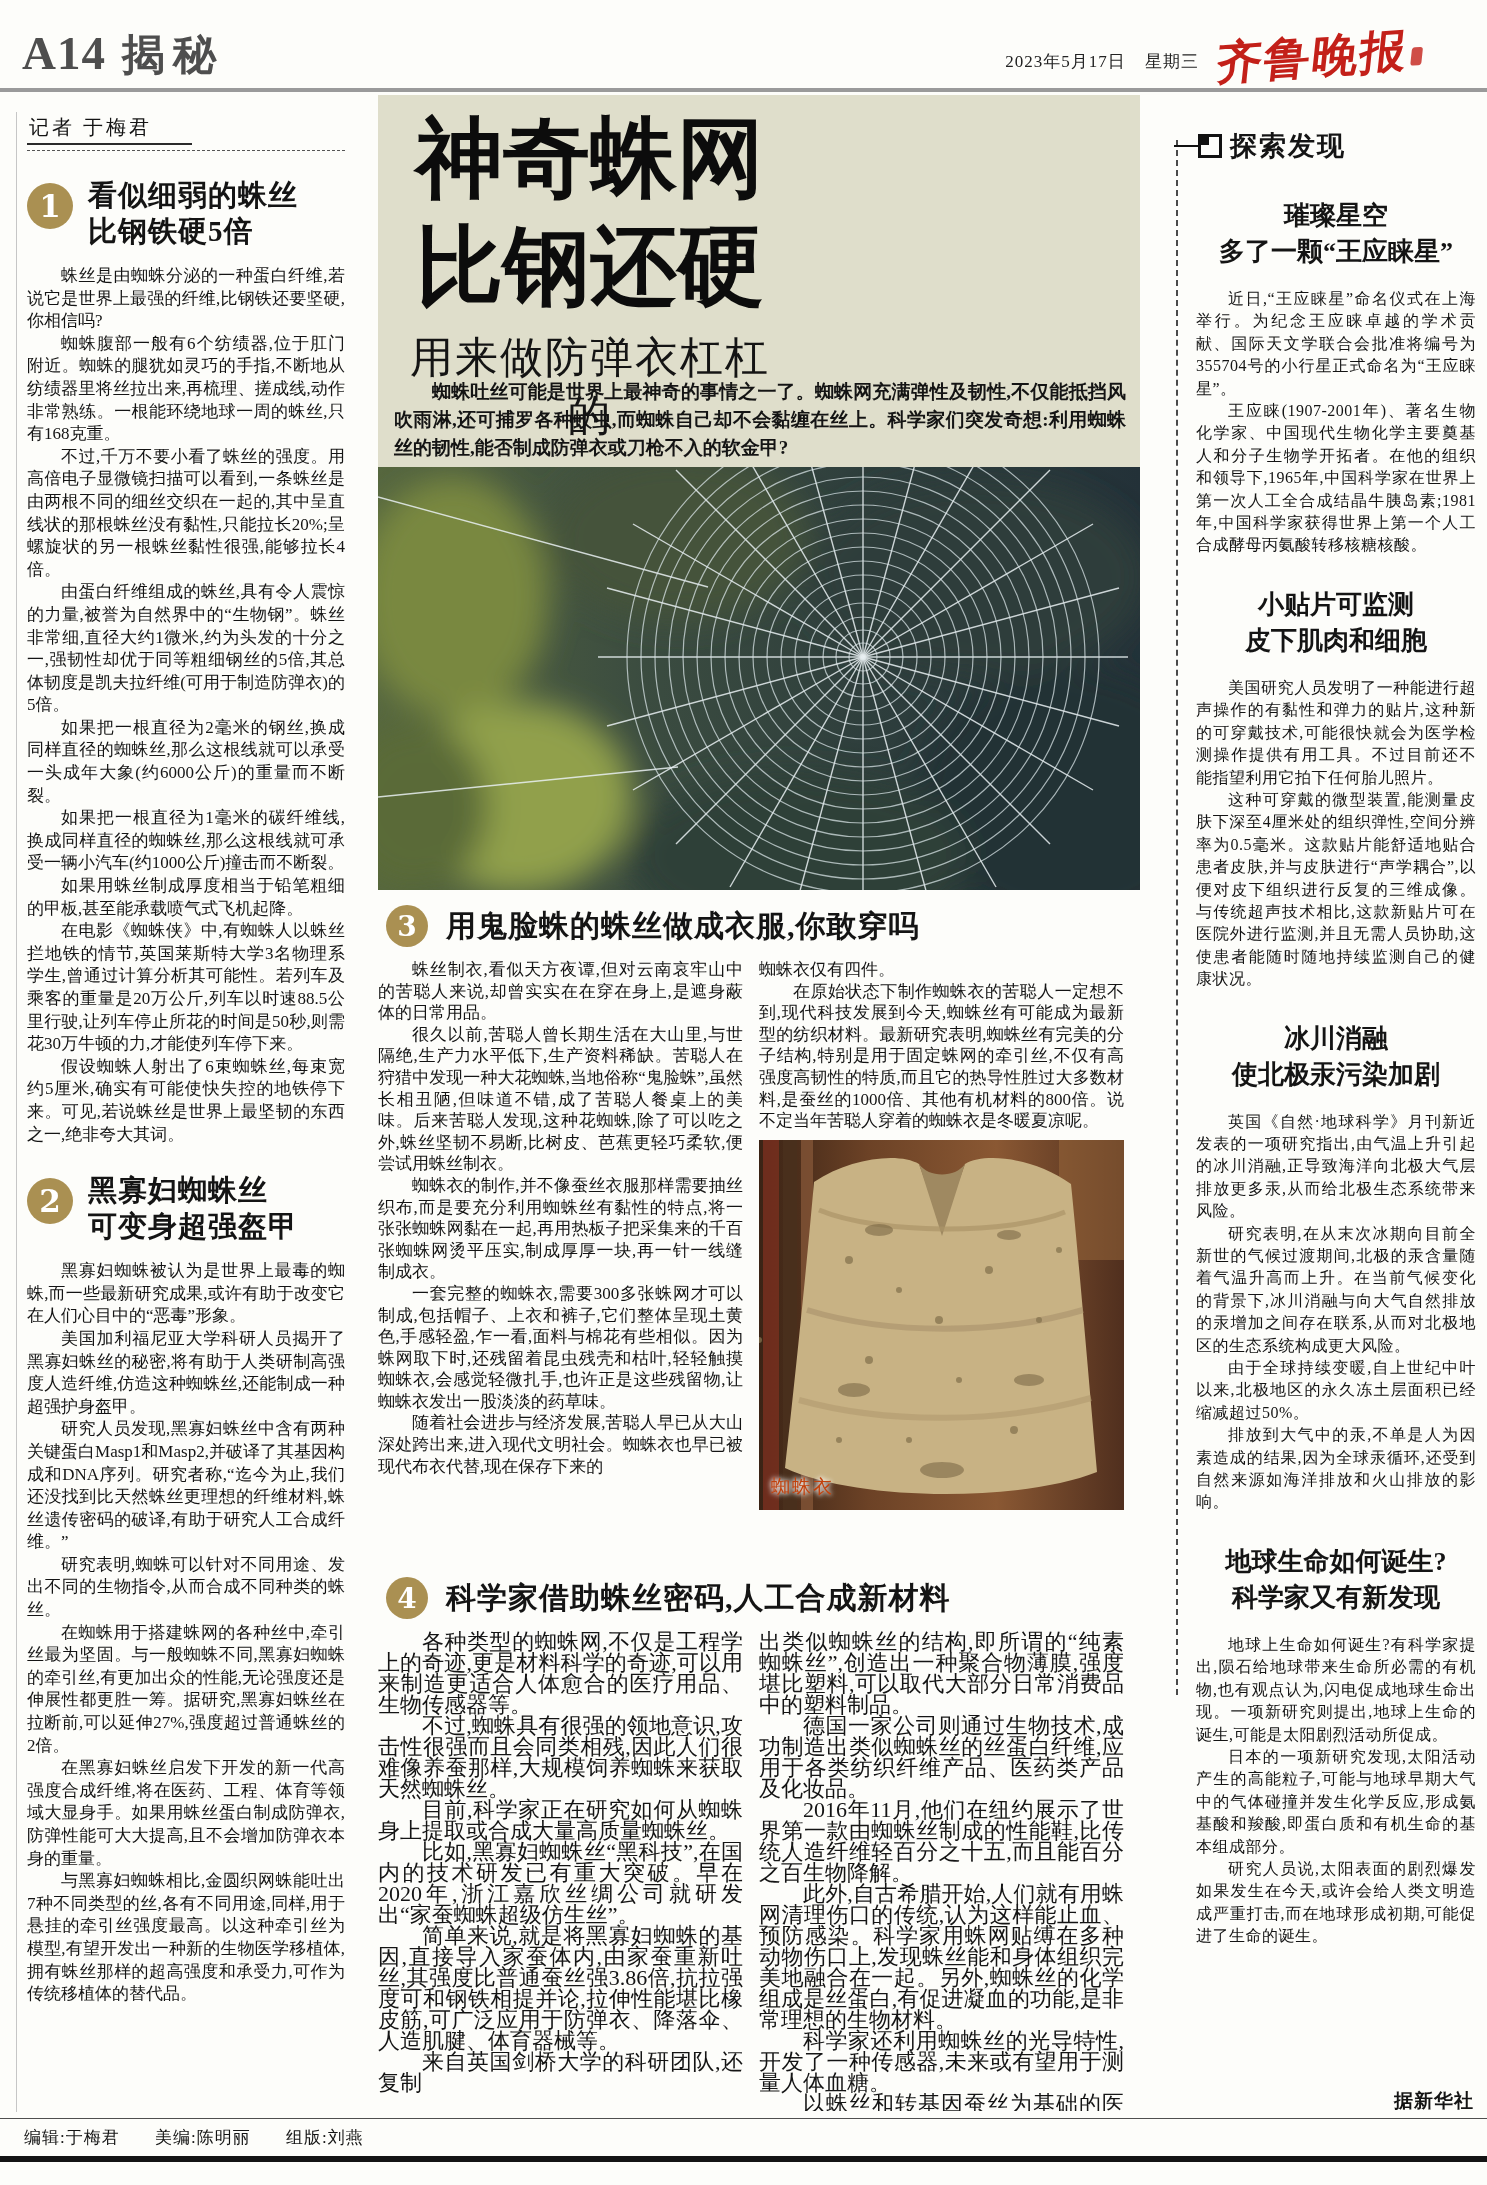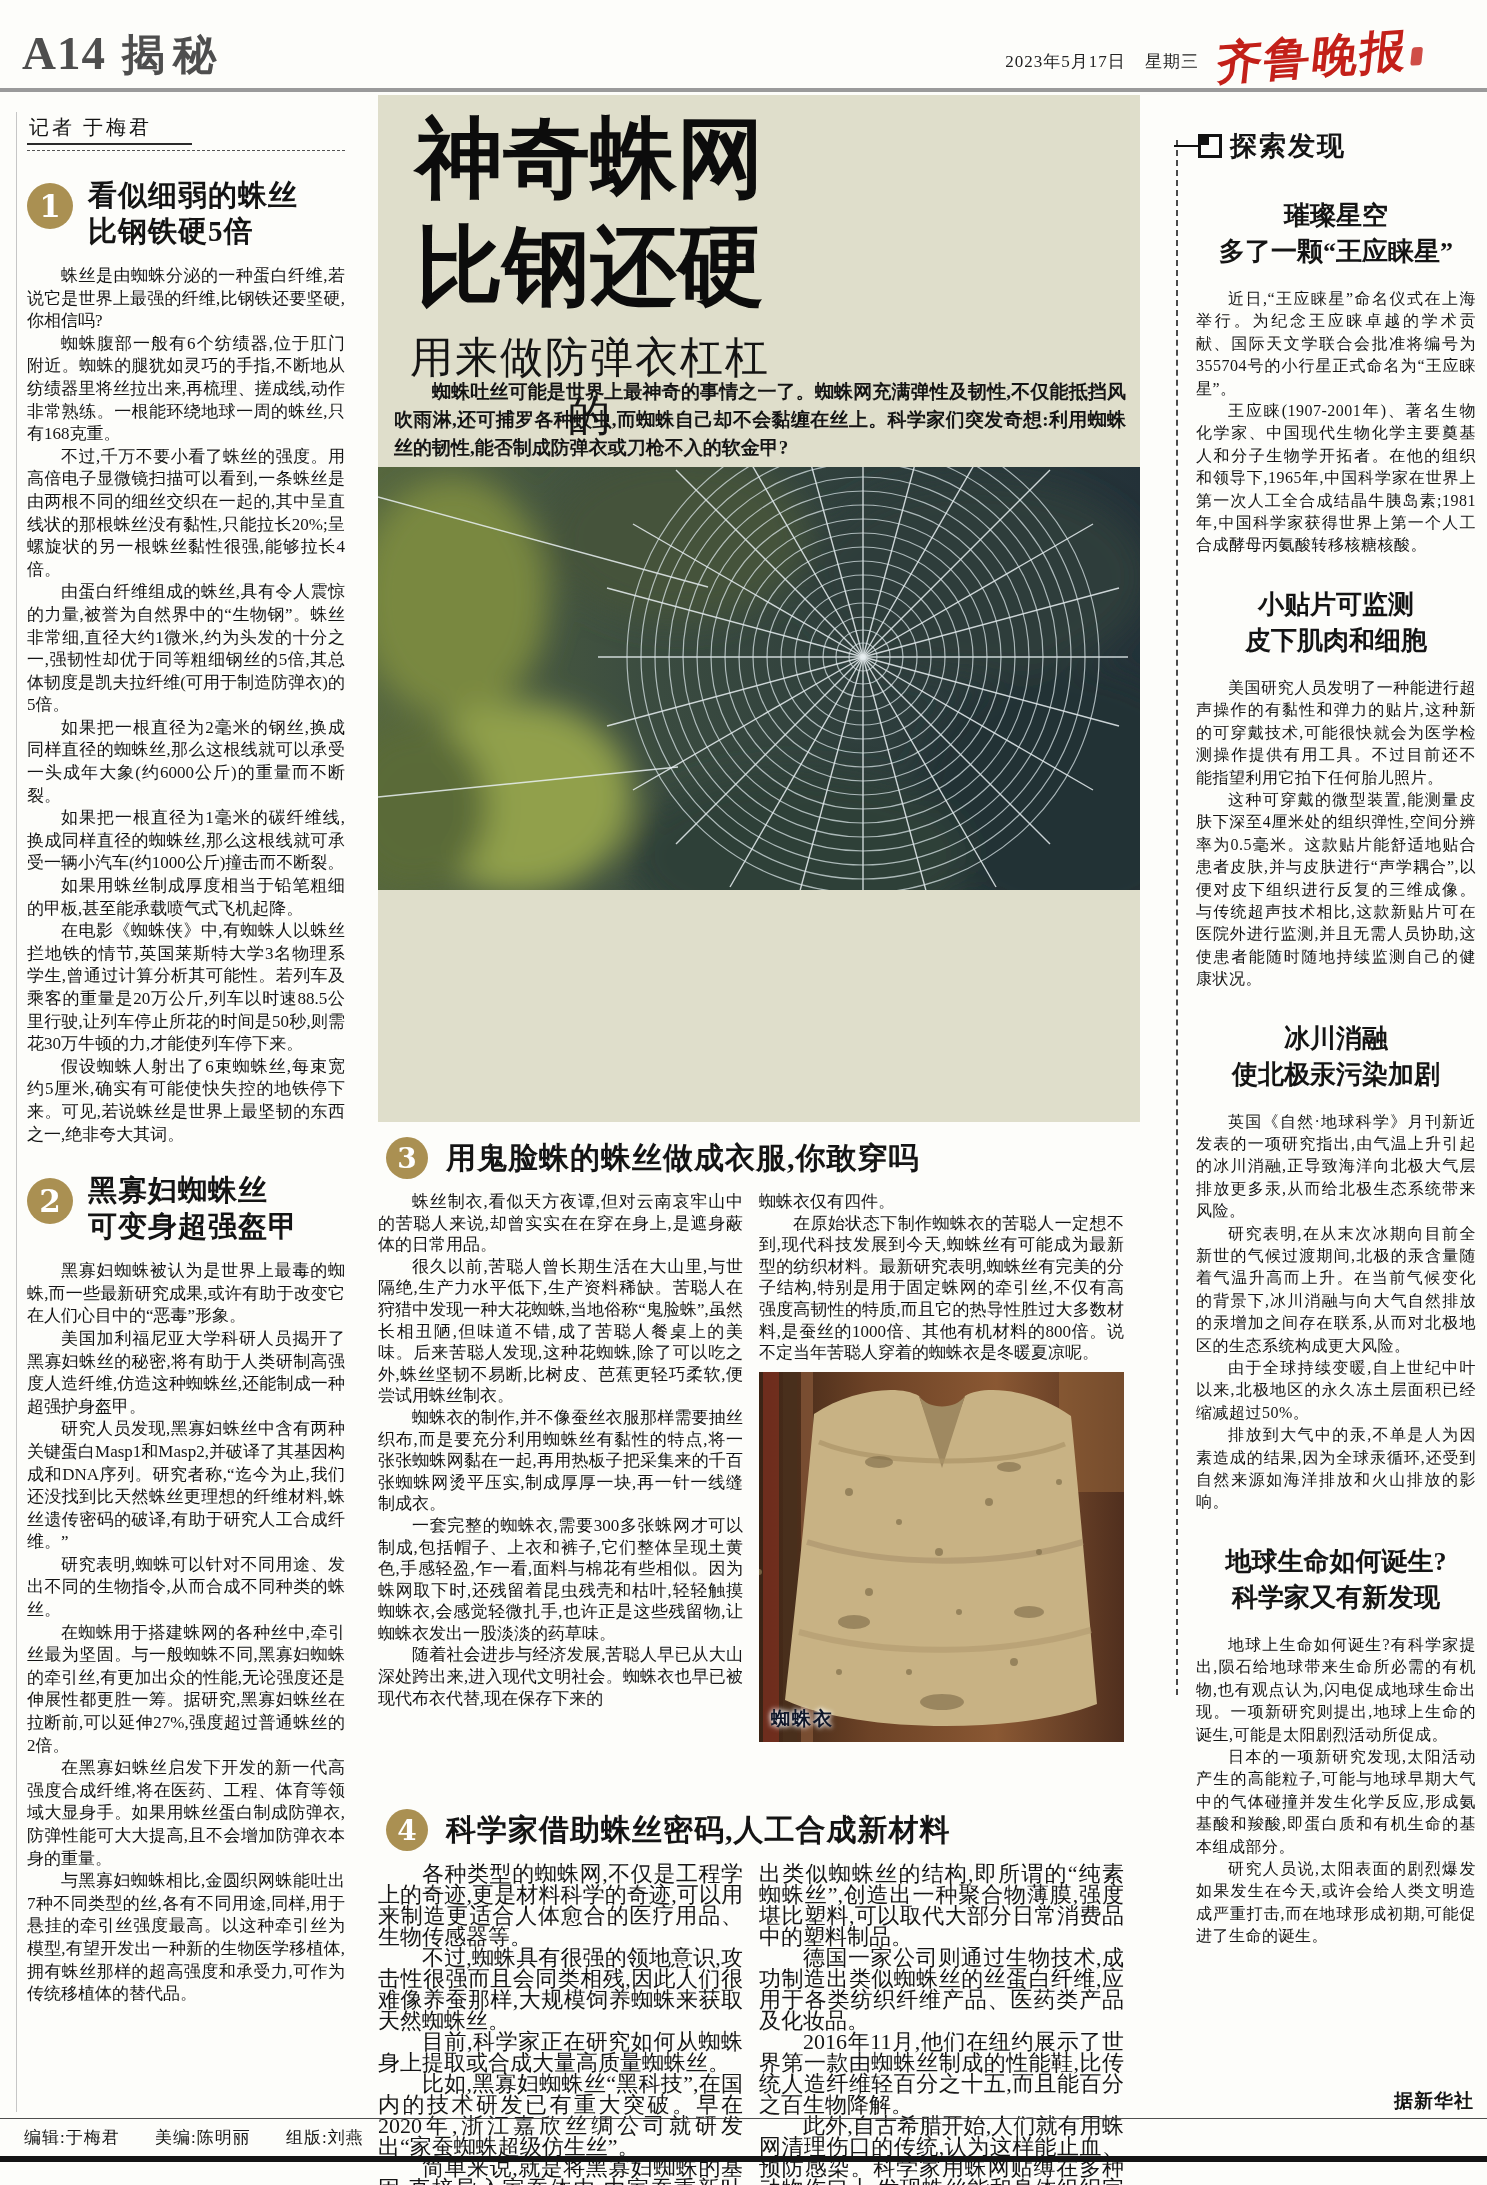--- a/index.html
+++ b/index.html
@@ -19,39 +19,39 @@
   .reporter-row{border-bottom:1px dashed #555;padding-bottom:9px;}
   .reporter{font-size:20px;letter-spacing:3px;border-bottom:2px solid #2a2a2a;padding:0 40px 5px 2px;}
   .sec-head{display:flex;align-items:flex-start;margin:26px 0 16px;}
   .badge{flex:0 0 46px;width:46px;height:46px;border-radius:50%;background:#aa9052;color:#fff;
          font-size:31px;font-weight:bold;display:flex;align-items:center;justify-content:center;
          font-family:"DejaVu Serif",serif;margin-top:6px;}
   .sec-title{margin-left:15px;font-weight:bold;font-size:29px;line-height:36px;letter-spacing:1px;}
   .lcol p{font-size:17px;line-height:22.6px;text-align:justify;text-indent:2em;margin:0;}
   
   .mid{position:absolute;left:378px;top:95px;width:762px;}
-  .hero{position:relative;width:762px;height:1027px;background:#dfdecb;}
+  .hero{position:relative;width:762px;height:795px;background:#dfdecb;}
   .hl{position:absolute;left:14px;width:396px;text-align:center;font-weight:900;font-size:87px;line-height:1;color:#0c0c0c;}
   .hl1{top:20px;}.hl2{top:128px;}
   .sub{position:absolute;left:14px;top:234px;width:396px;text-align:center;font-size:43px;letter-spacing:2px;font-weight:500;}
   .intro{position:absolute;left:16px;right:14px;top:283px;font-size:19px;font-weight:bold;line-height:28px;
          text-align:justify;text-indent:2em;}
   .webwrap{position:absolute;left:0;top:372px;width:762px;height:423px;overflow:hidden;}
   .sec-head2{display:flex;align-items:center;margin:0 0 12px 8px;}
   .badge2{flex:0 0 42px;width:42px;height:42px;border-radius:50%;background:#aa9052;color:#fff;font-size:28px;
           font-weight:bold;display:flex;align-items:center;justify-content:center;font-family:"DejaVu Serif",serif;}
   .sec-title2{margin-left:18px;font-size:30px;font-weight:bold;letter-spacing:1px;}
   .s3{margin-top:15px;}
   .cols{display:flex;gap:16px;}
   .col{width:365px;overflow:hidden;}
   .mid p{font-size:17px;line-height:21.6px;text-align:justify;text-indent:2em;margin:0;}
   .mid p.noind{text-indent:0;}
   .s3 .col{height:602px;}
   .vest{position:relative;width:365px;height:370px;margin-top:8px;}
-  .vest .cap{position:absolute;left:12px;bottom:10px;font-size:19px;font-weight:bold;color:#0f172a;
+  .vest .cap{position:absolute;left:12px;bottom:10px;font-size:19px;font-weight:normal;color:#c2410c;
              text-shadow:0 0 4px #fff,0 0 6px #fff;letter-spacing:2px;}
   .s4{margin-top:16px;}
   .s4 .col{height:480px;}
   .s4 p{font-size:22px;line-height:21px;}
   
   .dashline{position:absolute;left:1176px;top:140px;height:1555px;border-left:2px dashed #4a4a4a;}
   .sbar{position:absolute;left:1196px;top:128px;width:280px;height:1990px;}
   .sb-head{display:flex;align-items:center;margin-bottom:34px;}
   .sb-hline{width:24px;height:2px;background:#111;margin-left:-22px;}
   .sb-box{width:18px;height:18px;border:3px solid #111;position:relative;margin-right:8px;}

